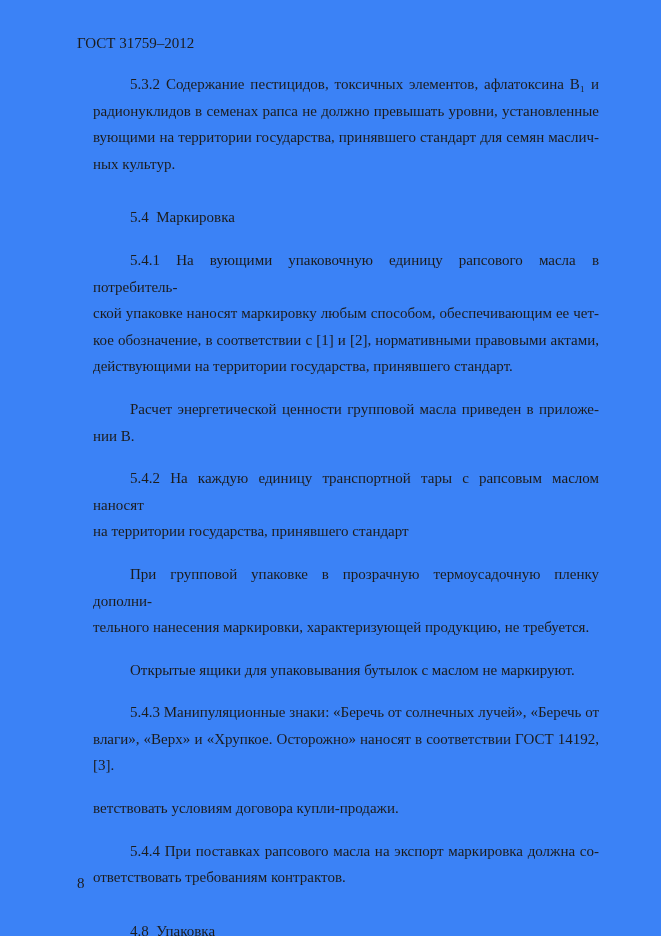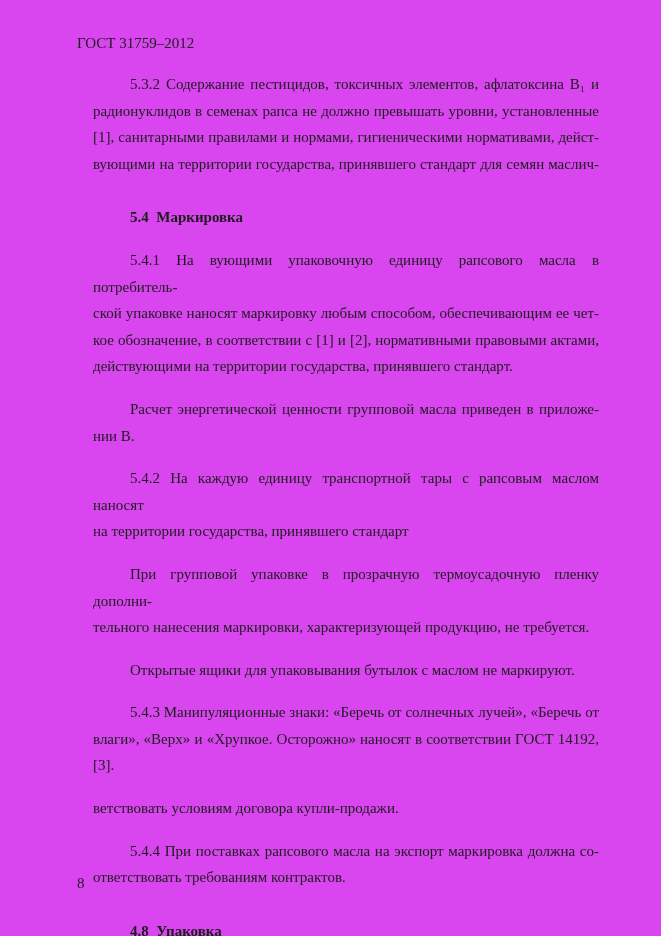--- a/index.html
+++ b/index.html
@@ -4,42 +4,42 @@
 <style>
   html, body {
     margin: 0;
     padding: 0;
     background: #ffffff;
   }
   .page {
     position: relative;
     width: 661px;
     height: 936px;
-    background: #d946ef;
+    background: #3b82f6;
     font-family: "Liberation Serif", "DejaVu Serif", serif;
     font-size: 15px;
     color: #1c1c1c;
     overflow: hidden;
   }
   .doc-header {
     position: absolute;
     top: 30px;
     left: 77px;
     line-height: 26.6px;
     white-space: pre;
   }
   .doc-body {
     position: absolute;
     top: 55px;
     left: 77px;
     width: 538px;
   }
   .block { margin: 16px; }
   .block.heading {
-    font-weight: bold;
+    font-weight: normal;
     margin-top: 27px;
     margin-bottom: 2px;
   }
   .line {
     line-height: 26.6px;
     text-align: justify;
     text-align-last: justify;
   }
   .line.last {
     text-align-last: left;
@@ -63,22 +63,22 @@
 </head>
 <body>
 
 <div class="page">
   <div class="doc-header">ГОСТ 31759–2012</div>
 
   <div class="doc-body" id="doc-body">
       <div class="block paragraph">
         <div class="line first">5.3.2 Содержание пестицидов, токсичных элементов, афлатоксина В₁ и</div>
         <div class="line">радионуклидов в семенах рапса не должно превышать уровни, установленные</div>
-        <div class="line">[1], санитарными правилами и нормами, гигиеническими нормативами, дейст-</div>
         <div class="line">вующими на территории государства, принявшего стандарт для семян маслич-</div>
+        <div class="line last">ных культур.</div>
       </div>
       <div class="block heading">
         <div class="line last">5.4  Маркировка</div>
       </div>
       <div class="block paragraph">
         <div class="line first">5.4.1 На вующими упаковочную единицу рапсового масла в потребитель-</div>
         <div class="line">ской упаковке наносят маркировку любым способом, обеспечивающим ее чет-</div>
         <div class="line">кое обозначение, в соответствии с [1] и [2], нормативными правовыми актами,</div>
         <div class="line last">действующими на территории государства, принявшего стандарт.</div>
       </div>

